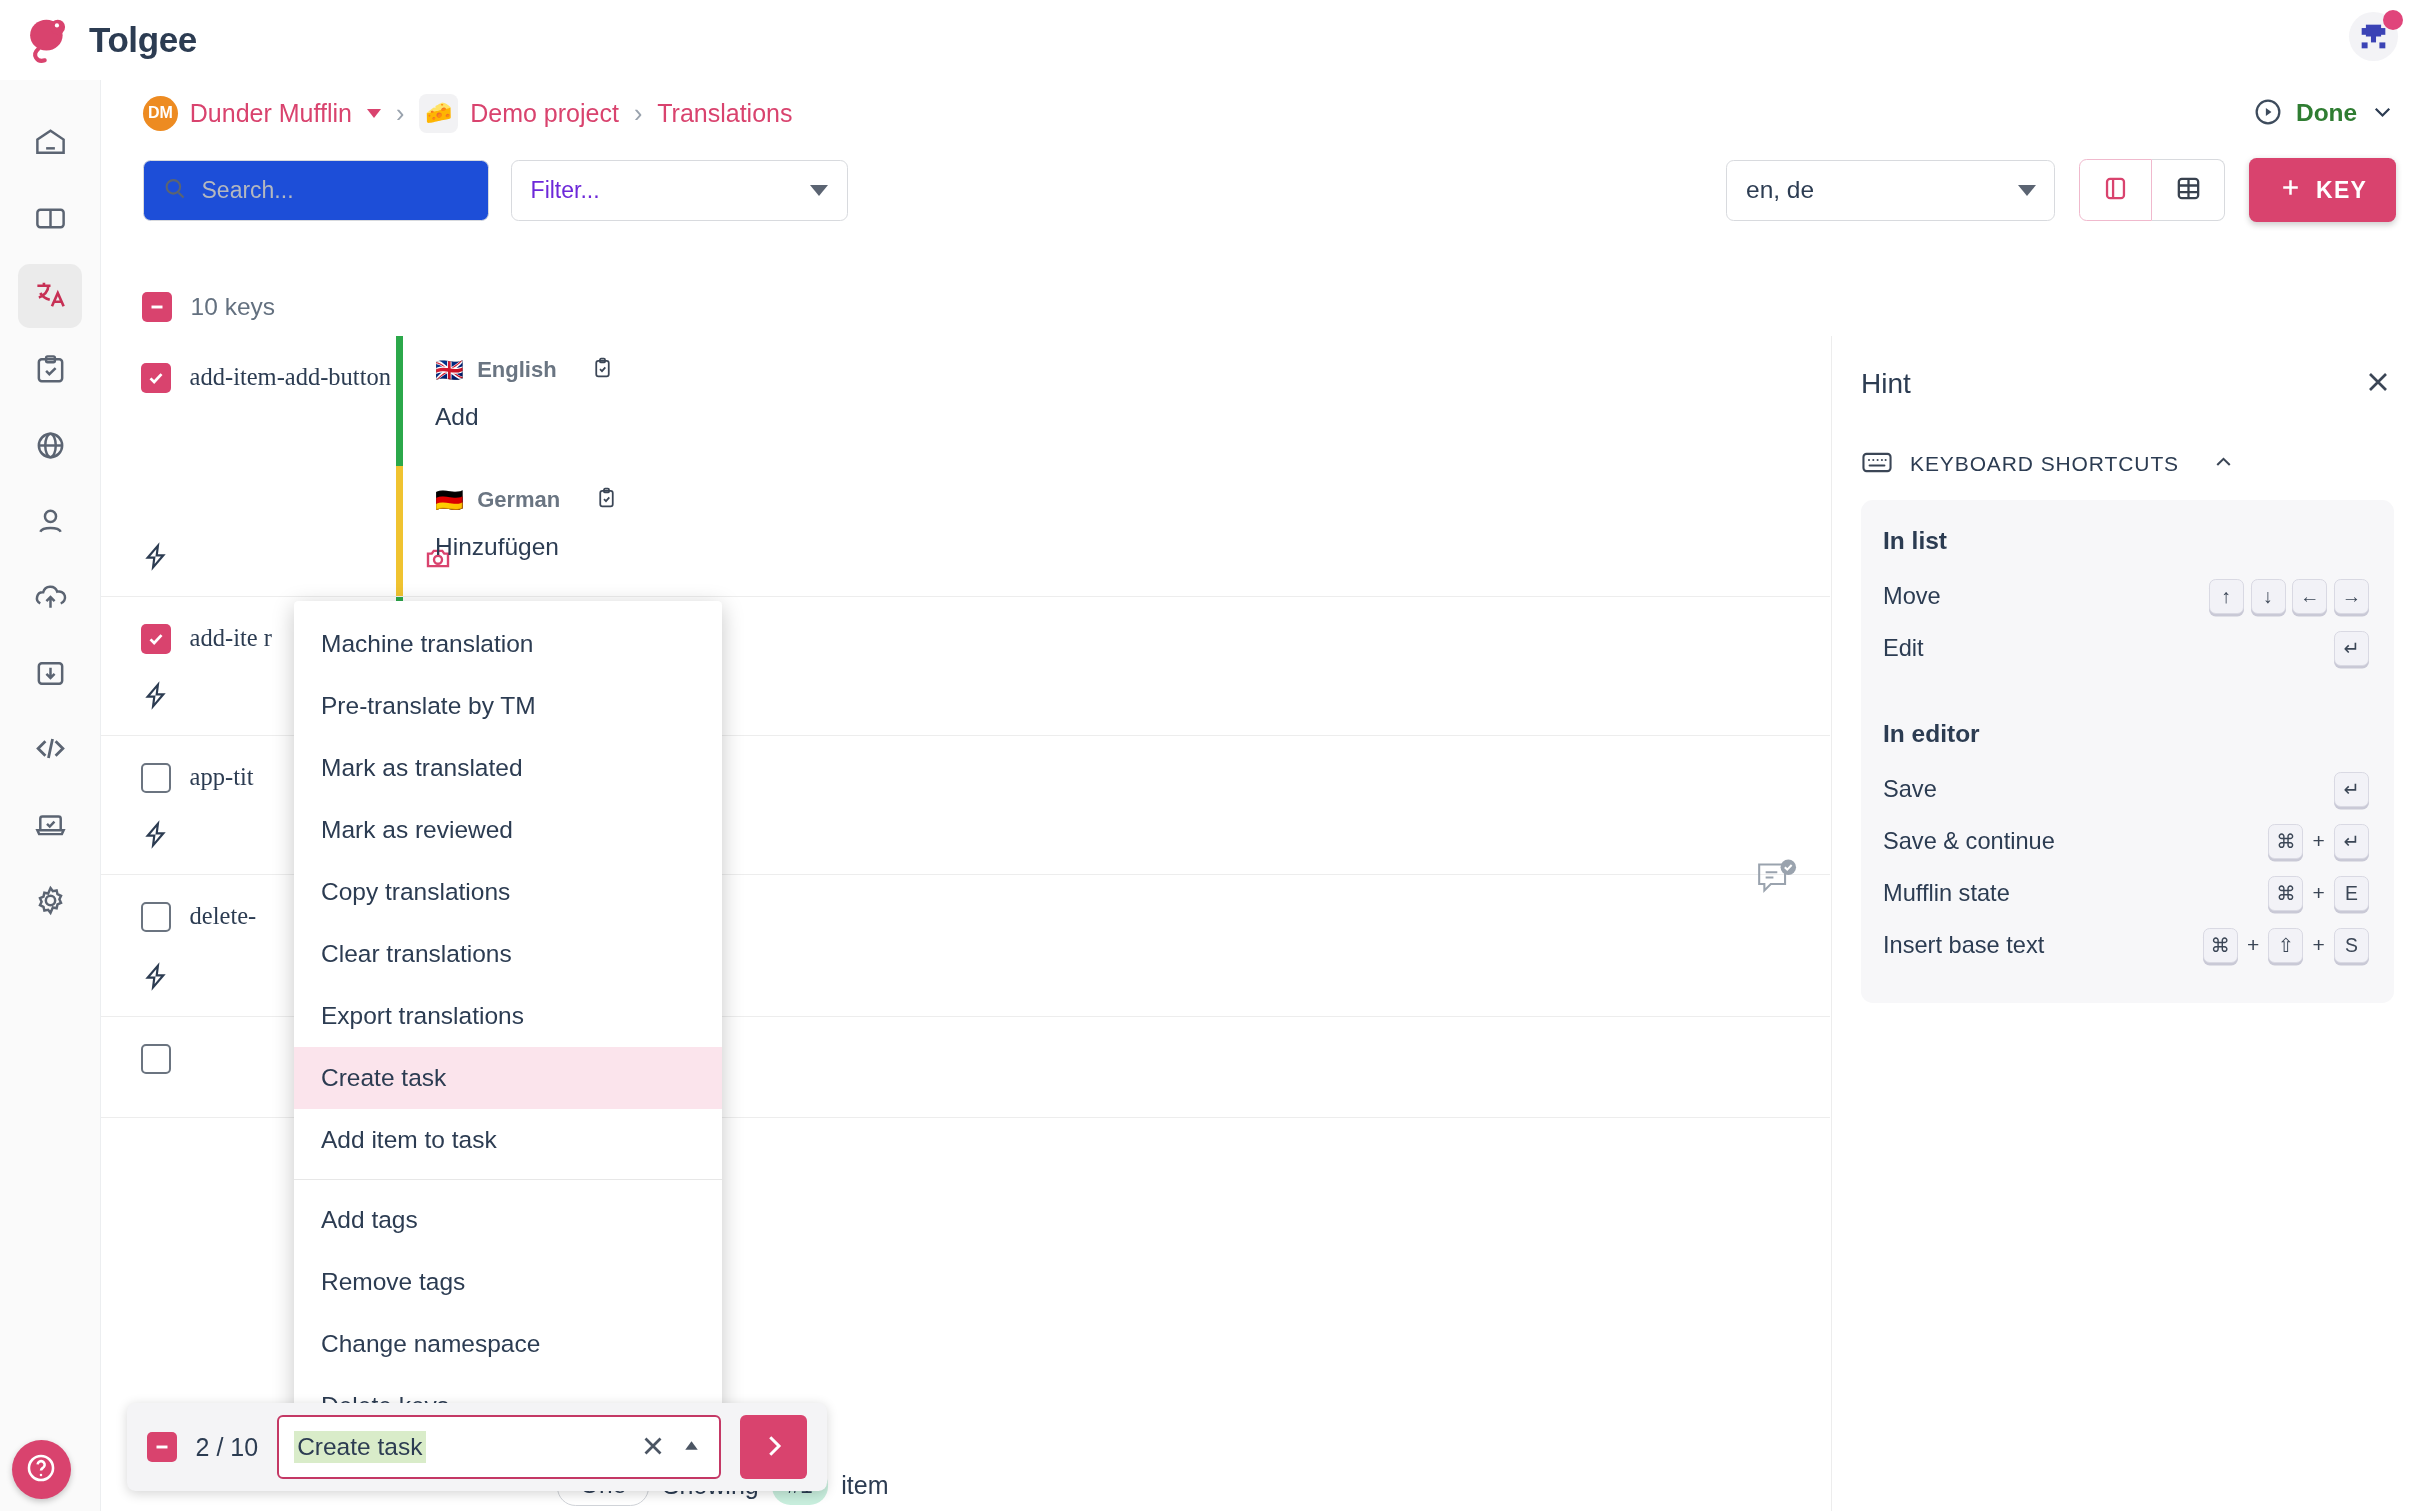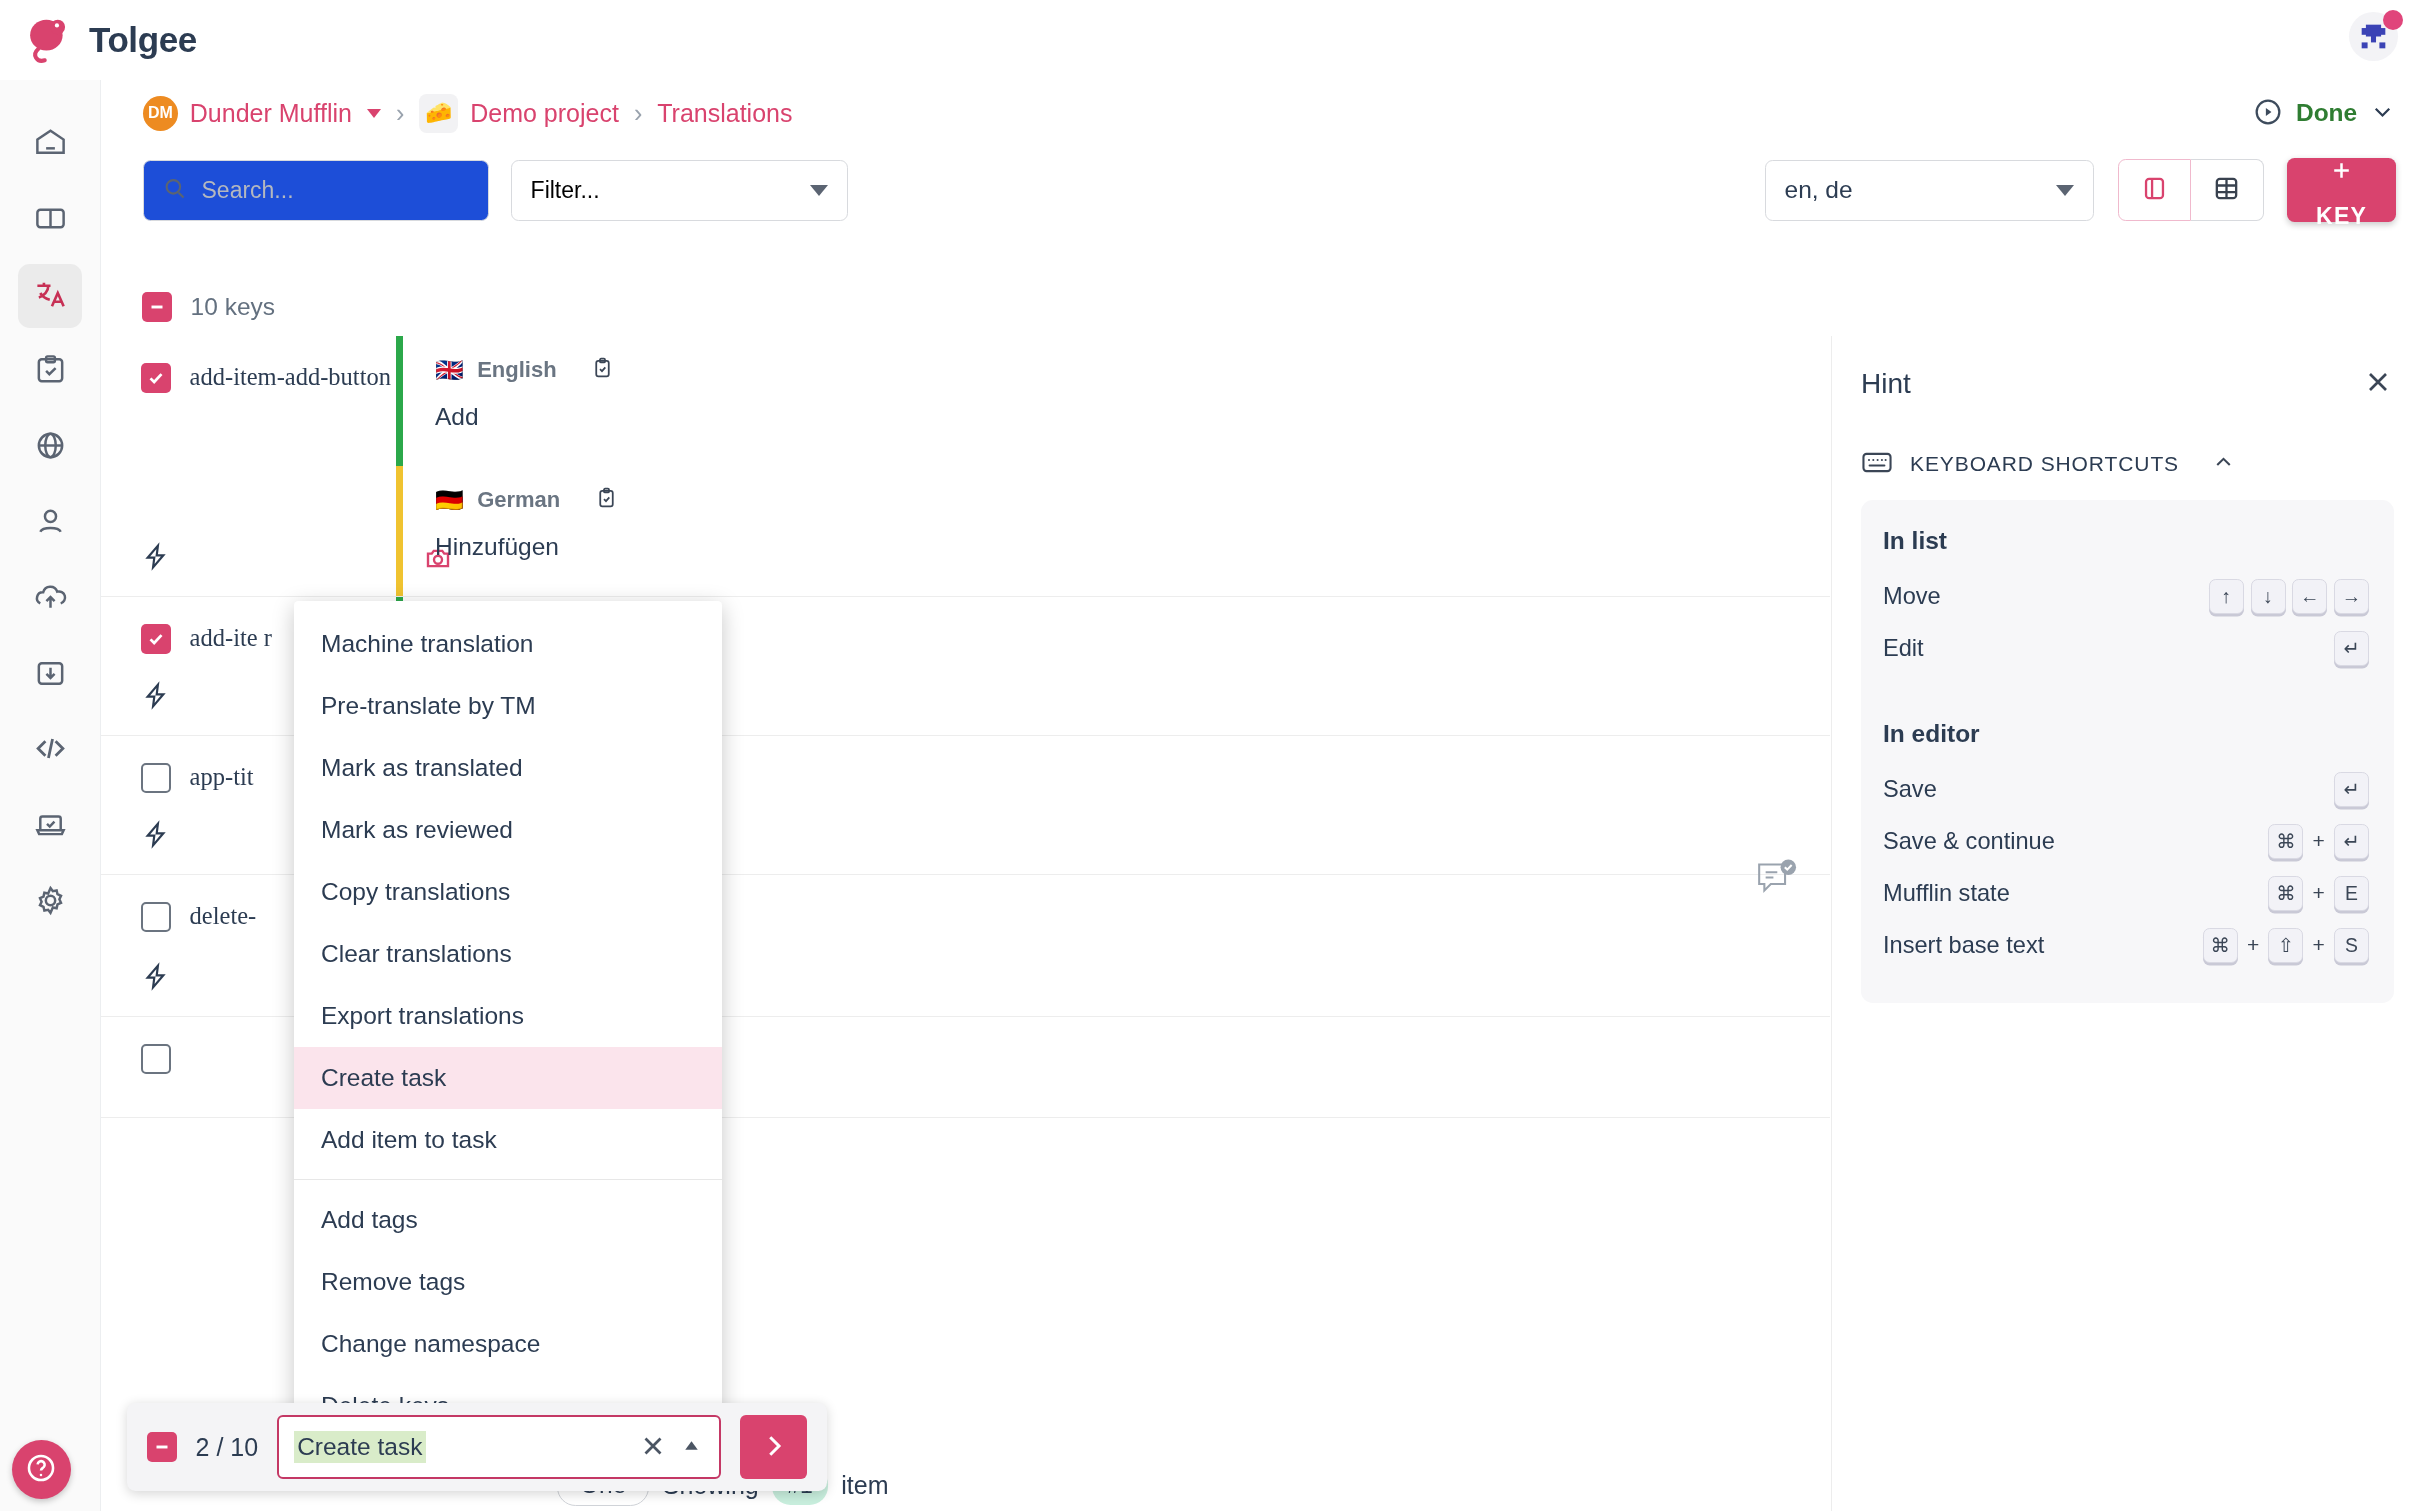--- a/index.html
+++ b/index.html
@@ -59,34 +59,34 @@
   .done-txt { font-size: 24.5px; font-weight: 700; color: #2F7D32; }
 
   
   .toolbar { position: absolute; left: 101px; top: 146px; width: 2324px; height: 88px; background: #fff;
     display: flex; align-items: center; padding: 0 29px 0 42px; z-index: 20; }
   .search-box { width: 346px; height: 61px; border: 0.8px solid #d8dade; border-radius: 7.6px;
     display: flex; align-items: center; padding: 0 17px; gap: 13.5px; background: #1d4ed8; }
   .search-ph { font-size: 23px; color: #b4b8bf; }
   .filter-box { width: 337px; height: 61px; border: 0.8px solid #d8dade; border-radius: 7.6px; margin-left: 22px;
     display: flex; align-items: center; padding: 0 18.6px; background: #fff; cursor: pointer; }
-  .filter-ph { font-size: 23px; color: #000000; }
+  .filter-ph { font-size: 23px; color: #6d28d9; }
   .tri-dn { width: 0; height: 0; border-left: 9.3px solid transparent; border-right: 9.3px solid transparent;
     border-top: 11px solid #5b6472; margin-left: auto; }
   .right-tools { margin-left: auto; display: flex; align-items: center; gap: 0; }
   .lang-select { width: 329px; height: 61px; border: 0.8px solid #d8dade; border-radius: 7.6px; display: flex;
     align-items: center; padding: 0 18.6px; background: #fff; cursor: pointer; }
   .lang-val { font-size: 24.5px; color: #2C3C52; }
   .viewgroup { display: flex; margin-left: 23.6px; }
   .viewbtn { width: 73px; height: 62px; border: 0.8px solid #d8dade; display: flex; align-items: center; justify-content: center; background: #fff; cursor: pointer; }
   .viewbtn.first { border-radius: 7.6px 0 0 7.6px; border-color: #f0b9cd; }
   .viewbtn.last { border-radius: 0 7.6px 7.6px 0; border-left: none; }
   .key-btn { margin-left: 23.6px; height: 64px; background: #D9436E; color: #fff; border: none; border-radius: 7.6px;
     padding: 0 29px; font-size: 23px; font-weight: 700; letter-spacing: 1.2px; display: flex; align-items: center;
-    gap: 13.5px; cursor: pointer; box-shadow: 0 2.5px 5.9px rgba(0,0,0,.2); font-family: "Liberation Sans", sans-serif; flex-direction: column; }
+    gap: 13.5px; cursor: pointer; box-shadow: 0 2.5px 5.9px rgba(0,0,0,.2); font-family: "Liberation Sans", sans-serif; }
 
   
   .keys-head { position: absolute; left: 142px; top: 278px; width: 1687px; height: 57px; display: flex; align-items: center; gap: 18.6px; z-index: 10; }
   .cb { width: 30px; height: 30px; border-radius: 5px; display: inline-flex; align-items: center; justify-content: center; cursor: pointer; }
   .cb.checked { background: #D9436E; }
   .cb.indet { background: #D9436E; }
   .cb.empty { border: 2.5px solid #6b7480; background: #fff; }
   .keys-count { font-size: 24.5px; color: #63707f; }
 
   

